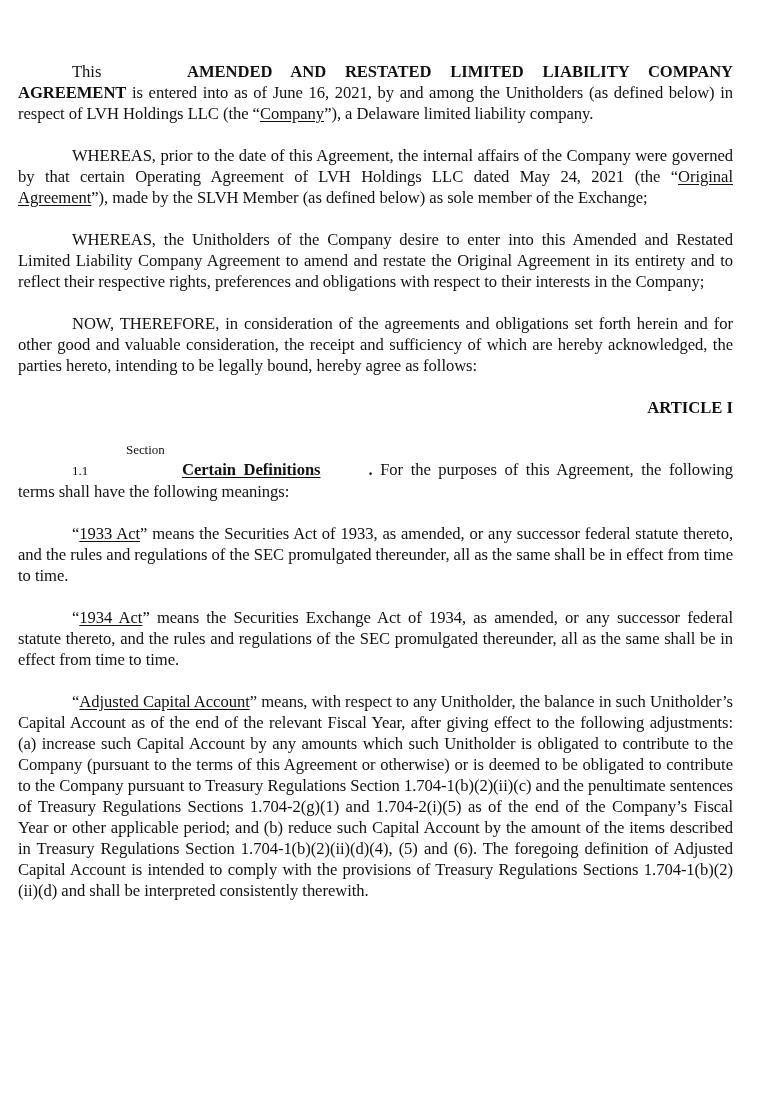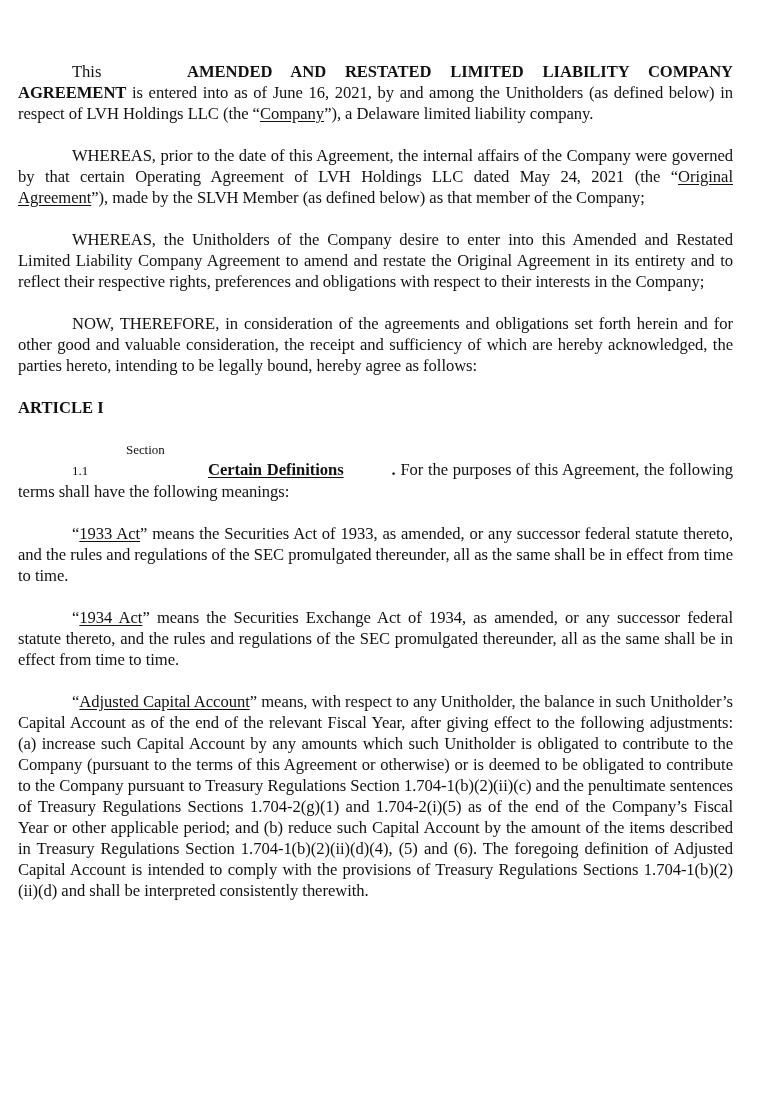--- a/index.html
+++ b/index.html
@@ -27,28 +27,28 @@
     margin: 0 0 21px 0;
     text-align: justify;
     text-indent: 54px;
     letter-spacing: -0.05px;
   }
   p.first {
     text-align-last: auto;
   }
   .b { font-weight: bold; margin-left: 48px; }
   .u { text-decoration: underline; text-underline-offset: 2px; }
-  .bu { font-weight: bold; text-decoration: underline; text-underline-offset: 2px; margin-left: 26px; }
+  .bu { font-weight: bold; text-decoration: underline; text-underline-offset: 2px; }
   .article {
     text-align: center;
     font-weight: bold;
     margin: 0 0 21px 0;
     line-height: 21px;
   }
-  .article div { text-align: left; }
+  .article div { text-align: right; }
   .section-num {
     font-size: 13px;
     display: inline-block;
     width: 110px;
   }
   .footer {
     position: absolute;
     left: 18px;
     top: 1137px;
     font-size: 11px;
@@ -56,21 +56,21 @@
     color: #222;
   }
 </style>
 </head>
 <body>
 
 <div class="page">
 
   <p class="first"><span>This</span>&nbsp; <span class="b">AMENDED AND RESTATED LIMITED LIABILITY COMPANY AGREEMENT</span><span> is entered into as of June 16, 2021, by and among the Unitholders (as defined below) in respect of LVH Holdings LLC (the “</span><span class="u">Company</span><span>”), a Delaware limited liability company.</span></p>
 
-  <p><span>WHEREAS, prior to the date of this Agreement, the internal affairs of the Company were governed by that certain Operating Agreement of LVH Holdings LLC dated May 24, 2021 (the “</span><span class="u">Original Agreement</span><span>”), made by the SLVH Member (as defined below) as that member of the Company;</span></p>
+  <p><span>WHEREAS, prior to the date of this Agreement, the internal affairs of the Company were governed by that certain Operating Agreement of LVH Holdings LLC dated May 24, 2021 (the “</span><span class="u">Original Agreement</span><span>”), made by the SLVH Member (as defined below) as sole member of the Exchange;</span></p>
 
 
   <p>WHEREAS, the Unitholders of the Company desire to enter into this Amended and Restated Limited Liability Company Agreement to amend and restate the Original Agreement in its entirety and to reflect their respective rights, preferences and obligations with respect to their interests in the Company;</p>
 
   <p>NOW, THEREFORE, in consideration of the agreements and obligations set forth herein and for other good and valuable consideration, the receipt and sufficiency of which are hereby acknowledged, the parties hereto, intending to be legally bound, hereby agree as follows:</p>
 
   <div class="article">
     <div>ARTICLE I</div>
   </div>
 

